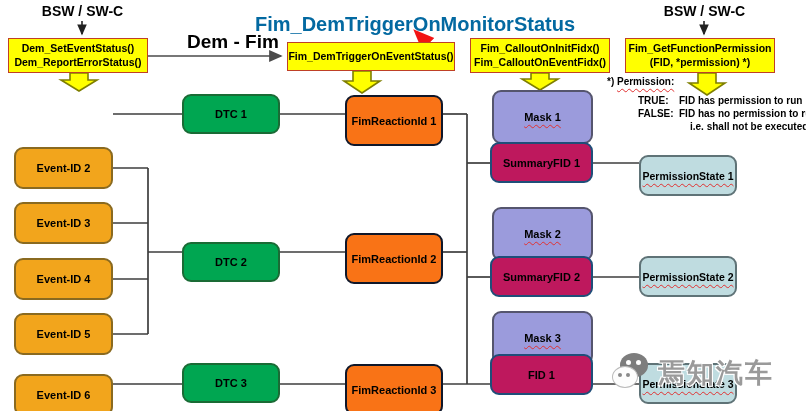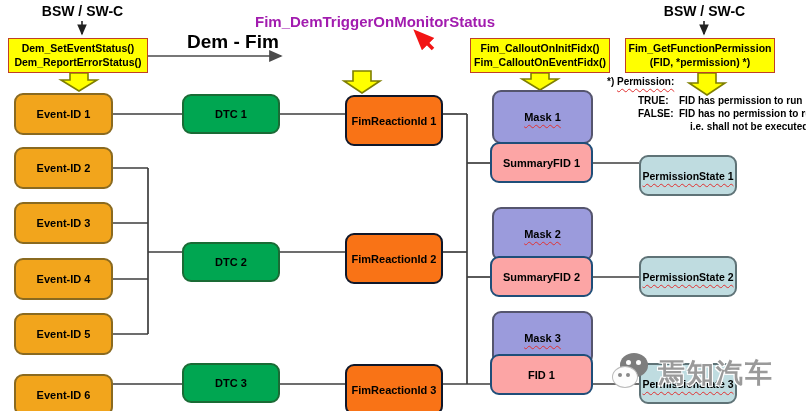--- a/index.html
+++ b/index.html
@@ -3,35 +3,35 @@
 <meta charset="utf-8">
 <style>
   html,body{margin:0;padding:0;background:#ffffff;}
   #canvas{
     position:relative;width:806px;height:411px;background:#ffffff;overflow:hidden;
     font-family:"Liberation Sans","DejaVu Sans",sans-serif;color:#000;
   }
   svg.layer{position:absolute;left:0;top:0;z-index:1;}
   .hdr{position:absolute;z-index:3;font-weight:bold;font-size:14px;text-align:center;}
   .demfim{position:absolute;z-index:3;font-weight:bold;font-size:19px;}
-  .annot{position:absolute;z-index:4;font-size:15px;font-weight:bold;color:#a21caf;white-space:nowrap;}
+  .annot{position:absolute;z-index:4;font-size:20px;font-weight:bold;color:#0369a1;white-space:nowrap;}
   .apibox{
     position:absolute;z-index:2;background:#ffff00;border:1.6px solid #bf4026;
     display:flex;flex-direction:column;align-items:center;justify-content:center;
     font-weight:bold;font-size:10.5px;line-height:1.3;text-align:center;box-sizing:border-box;
   }
   .node{
     position:absolute;z-index:2;display:flex;align-items:center;justify-content:center;
     font-weight:bold;font-size:11px;text-align:center;box-sizing:border-box;border-radius:9px;
   }
   .event{width:99px;height:42px;background:#f2a51c;border:2px solid #8a6a20;}
   .dtc{width:98px;height:40px;background:#00a651;border:2px solid #1a6b35;}
   .reaction{width:98px;height:51px;background:#f97316;border:2px solid #0f172a;}
   .mask{width:101px;height:54px;background:#9b9bdc;border:2px solid #55556e;}
-  .sfid{width:103px;height:41px;background:#fca5a5;border:2px solid #1f4e79;}
+  .sfid{width:103px;height:41px;background:#be185d;border:2px solid #1f4e79;}
   .perm{width:98px;height:41px;background:#bfdce0;border:2px solid #5f7377;font-size:10.5px;}
   .squig{text-decoration:underline wavy #e03030 1px;text-underline-offset:3px;}
   .note{position:absolute;z-index:3;font-size:10px;font-weight:bold;white-space:nowrap;}
   .watermark{position:absolute;z-index:6;display:flex;align-items:center;}
   .wm-text{
     font-size:27px;font-weight:bold;color:#9a9a9a;letter-spacing:2px;
     text-shadow:-1px -1px 0 #fff,1px -1px 0 #fff,-1px 1px 0 #fff,1px 1px 0 #fff;
     font-family:"DejaVu Sans",sans-serif;white-space:nowrap;
   }
   .wm-icon{position:relative;width:44px;height:40px;margin-right:2px;}
@@ -105,37 +105,39 @@
   <div class="hdr" style="left:20px;top:3px;width:125px;">BSW / SW-C</div>
   <div class="hdr" style="left:642px;top:3px;width:125px;">BSW / SW-C</div>
   <div class="demfim" style="left:187px;top:31px;">Dem - Fim</div>
 
   <div class="annot" style="left:255px;top:13px;">Fim_DemTriggerOnMonitorStatus</div>
 
   <div class="apibox" style="left:8px;top:38px;width:140px;height:35px;">
     <span>Dem_SetEventStatus()</span>
     <span>Dem_ReportErrorStatus()</span>
   </div>
+  <div class="apibox" style="left:287px;top:42px;width:168px;height:29px;">
+    <span>Fim_DemTriggerOnEventStatus()</span>
+  </div>
   <div class="apibox" style="left:470px;top:38px;width:140px;height:35px;">
     <span>Fim_CalloutOnInitFidx()</span>
     <span>Fim_CalloutOnEventFidx()</span>
   </div>
   <div class="apibox" style="left:625px;top:38px;width:150px;height:35px;">
     <span>Fim_GetFunctionPermission</span>
     <span>(FID, *permission)  *)</span>
   </div>
 
   <div class="note" style="left:607px;top:76px;"><span>*) </span><span class="squig">Permission:</span></div>
   <div class="note" style="left:638px;top:95px;">TRUE:</div>
   <div class="note" style="left:679px;top:95px;">FID has permission to run</div>
   <div class="note" style="left:638px;top:108px;">FALSE:</div>
   <div class="note" style="left:679px;top:108px;">FID has no permission to run,</div>
   <div class="note" style="left:690px;top:121px;">i.e. shall not be executed</div>
 
-  <div class="node event" style="left:14px;top:93px;">Event-ID 1</div>
   <div class="node event" style="left:14px;top:147px;">Event-ID 2</div>
   <div class="node event" style="left:14px;top:202px;">Event-ID 3</div>
   <div class="node event" style="left:14px;top:258px;">Event-ID 4</div>
   <div class="node event" style="left:14px;top:313px;">Event-ID 5</div>
   <div class="node event" style="left:14px;top:374px;">Event-ID 6</div>
 
   <div class="node dtc" style="left:182px;top:94px;">DTC 1</div>
   <div class="node dtc" style="left:182px;top:242px;">DTC 2</div>
   <div class="node dtc" style="left:182px;top:363px;">DTC 3</div>
 

